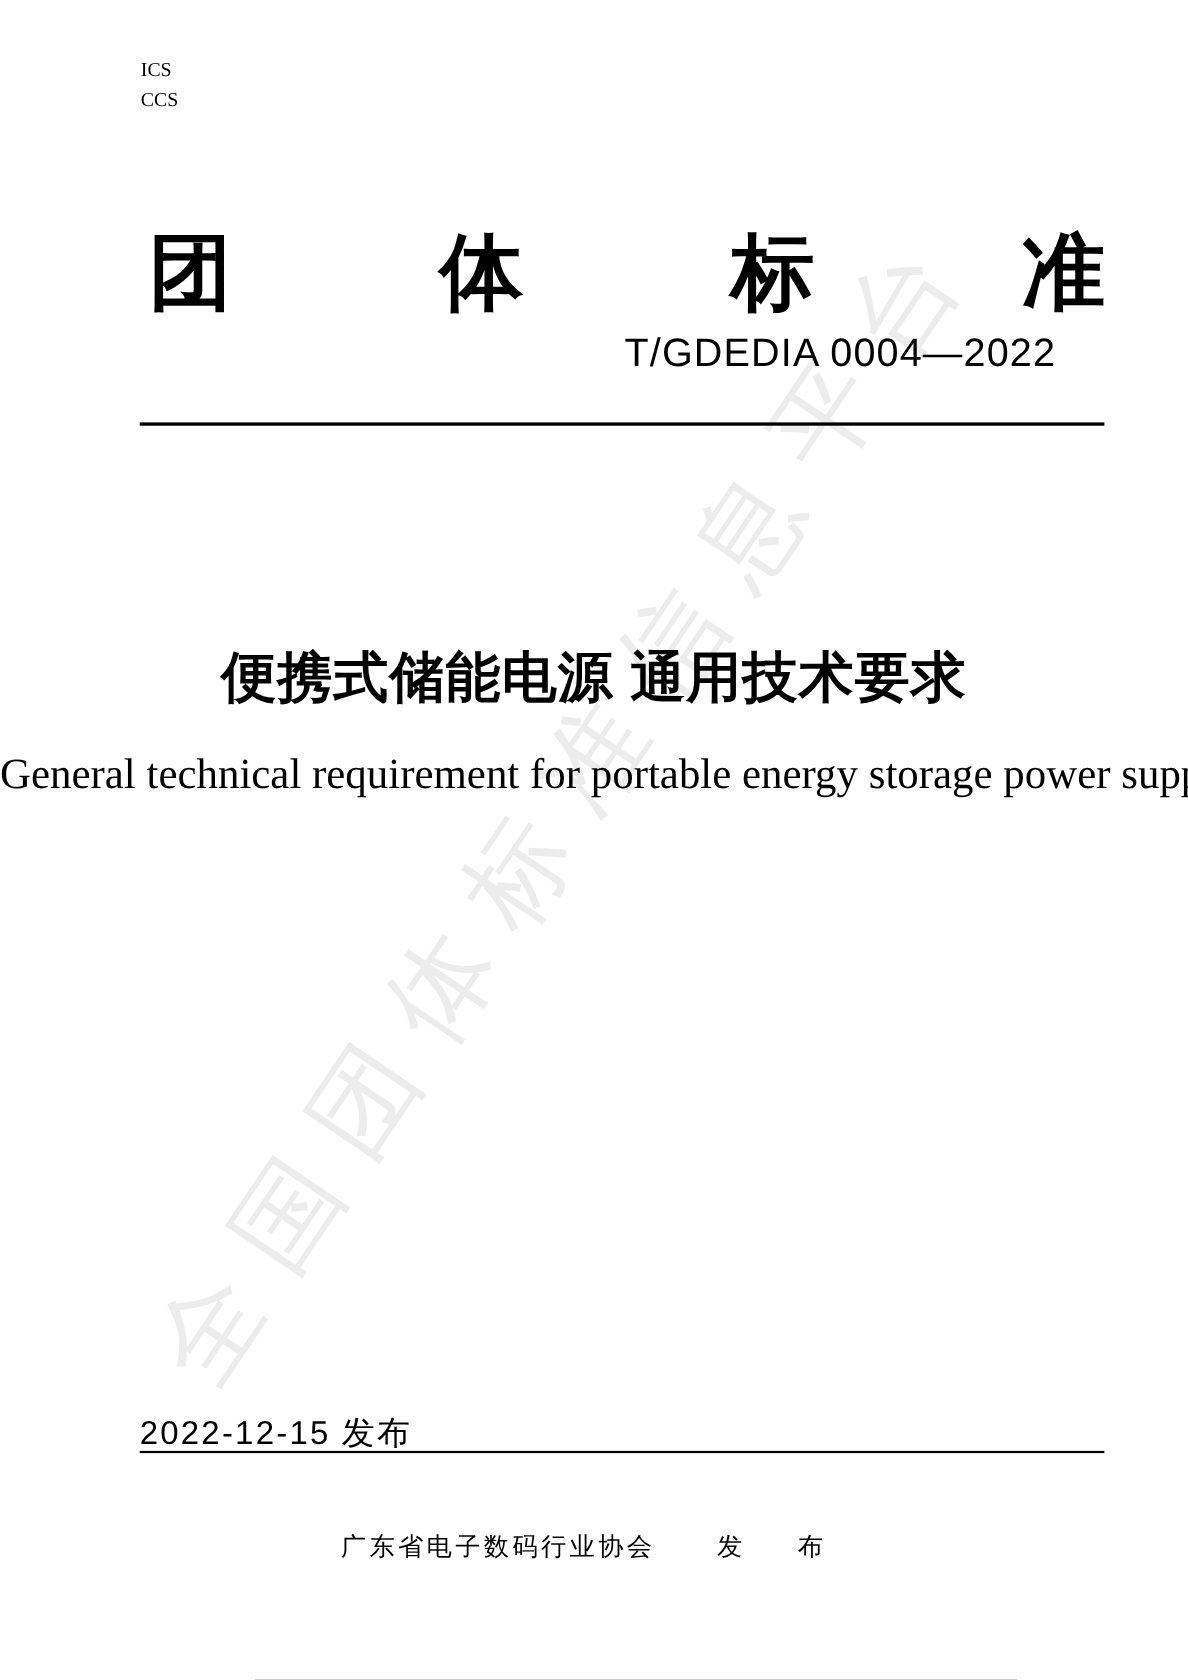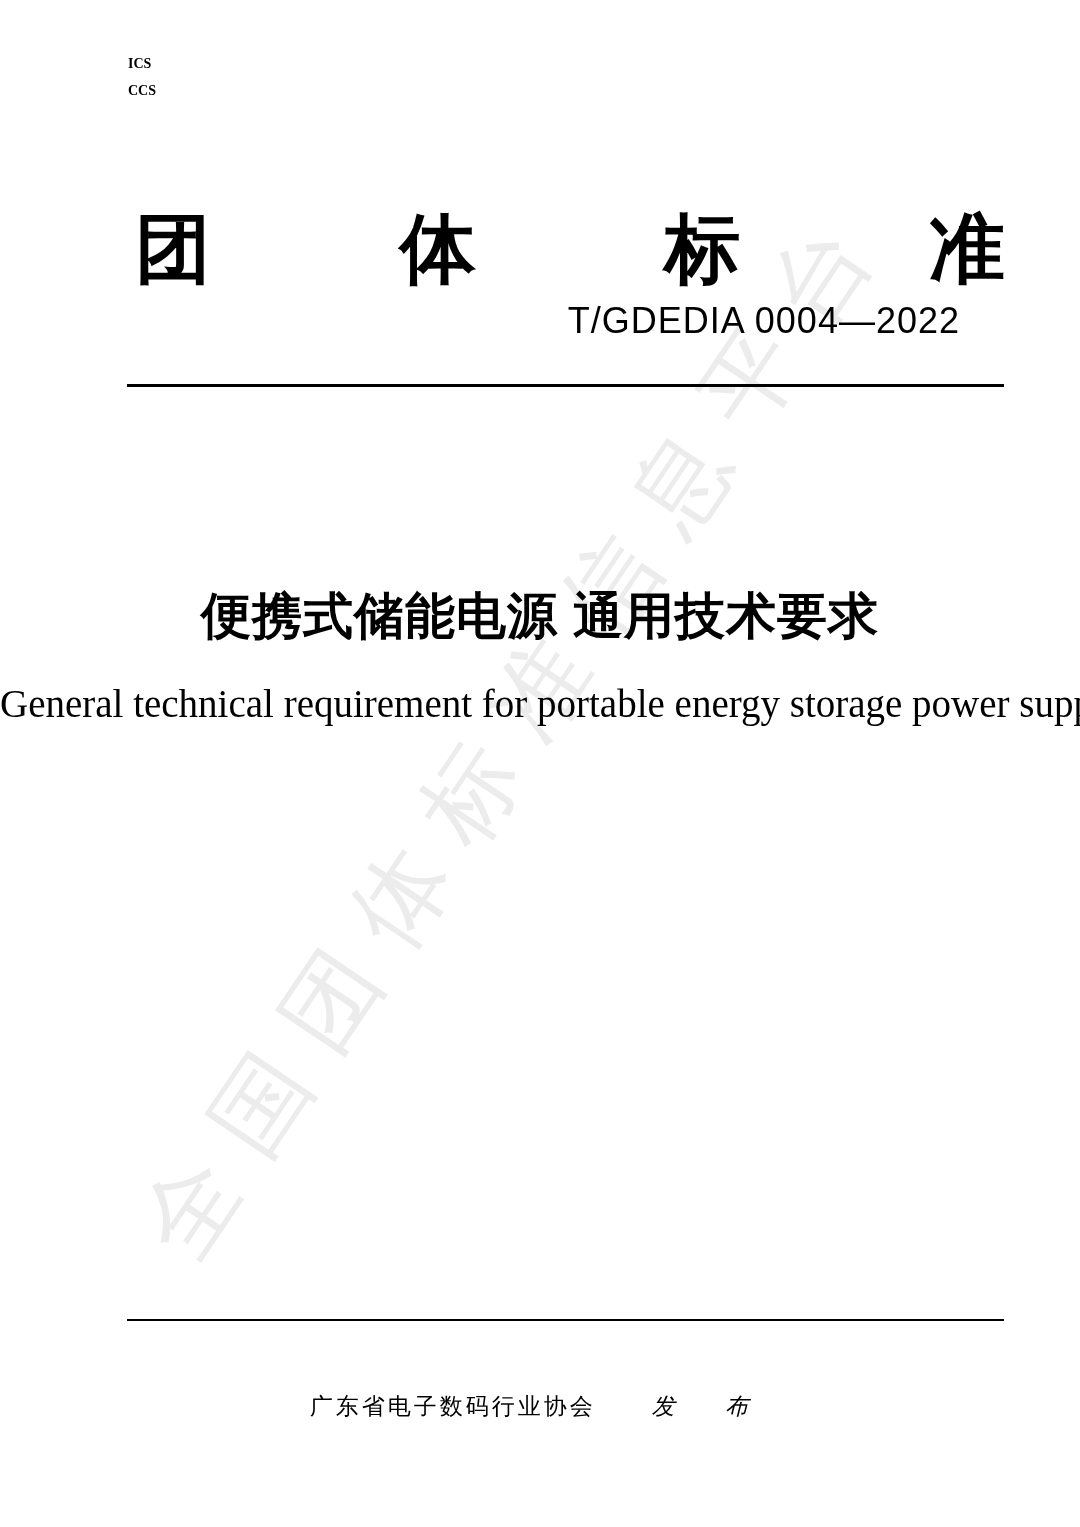--- a/index.html
+++ b/index.html
@@ -35,23 +35,22 @@
     pointer-events: none;
     z-index: 0;
   }
   
   .layer { position: absolute; inset: 0; z-index: 1; }
   .ics-block {
     position: absolute;
     left: 128px;
     top: 50px;
     font-family: "Liberation Serif", serif;
-    font-size: 14px;
+    font-size: 18px;
     line-height: 27px;
-    font-weight: bold;
   }
   .doc-type {
     position: absolute;
     left: 135px;
     top: 211px;
     width: 870px;
     display: flex;
     justify-content: space-between;
     font-size: 76px;
     font-weight: 700;
@@ -116,21 +115,21 @@
     width: 100%;
     top: 1394px;
     display: flex;
     justify-content: center;
     align-items: flex-start;
     font-size: 23px;
     line-height: 1.1;
     white-space: nowrap;
   }
   .publisher-name { letter-spacing: 3px; }
-  .publish-label { margin-left: 56px; letter-spacing: 22px; font-style: italic; }
+  .publish-label { margin-left: 56px; letter-spacing: 22px; }
 </style>
 </head>
 <body>
 
 <div class="page">
 
   <div class="watermark">
     <span>全</span>
     <span>国</span>
     <span>团</span>
@@ -159,20 +158,21 @@
 
     <div class="std-number">T/GDEDIA 0004—2022</div>
 
     <div class="rule rule-top"></div>
 
     <div class="main-title">便携式储能电源 通用技术要求</div>
 
     <div class="en-title">General technical requirement for portable energy storage power supply</div>
 
     <div class="dates-row">
+      <span>2022-12-15 发布</span>
     </div>
 
     <div class="rule rule-bottom"></div>
 
     <div class="publisher-row">
       <span class="publisher-name">广东省电子数码行业协会</span>
       <span class="publish-label">发 布</span>
     </div>
 
   </div>

